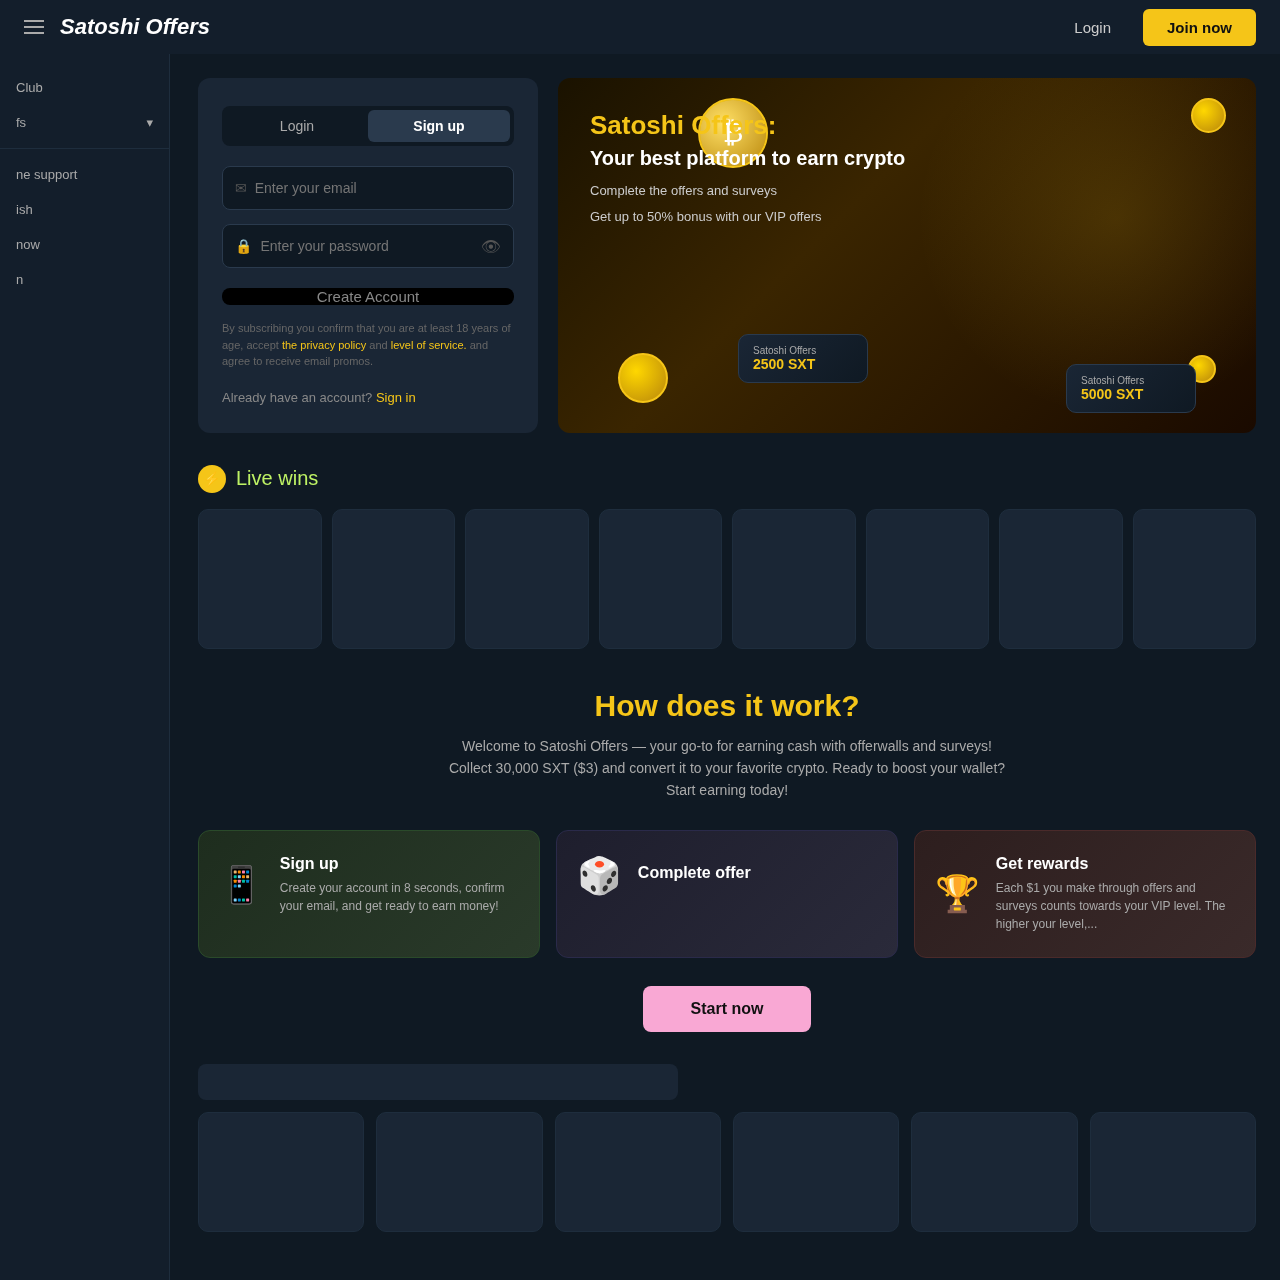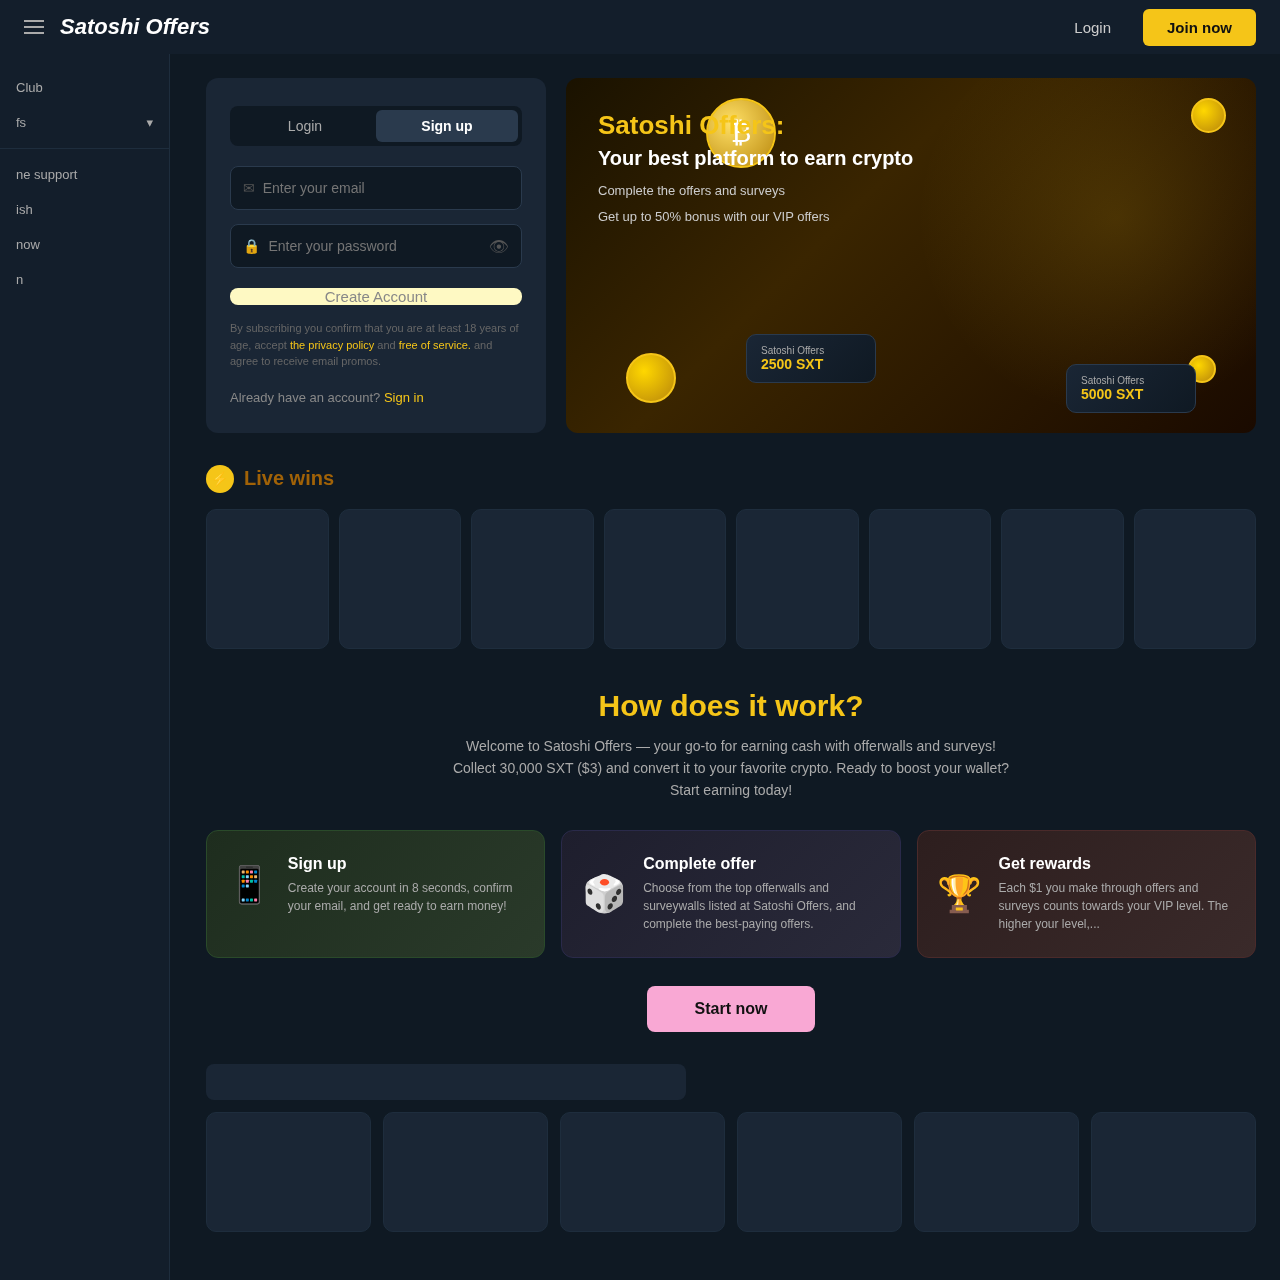--- a/index.html
+++ b/index.html
@@ -66,21 +66,21 @@
       font-size: 15px;
       font-weight: 700;
       cursor: pointer;
       padding: 10px 24px;
       border-radius: 6px;
     }
 
     
     .main-layout {
       display: flex;
-      gap: 12px;
+      gap: 4px;
     }
 
     
     .sidebar {
       width: 170px;
       min-height: 1226px;
       background: #131e2b;
       border-right: 1px solid #1e2d3d;
       padding: 16px 0;
       flex-shrink: 0;
@@ -175,21 +175,21 @@
       color: #aaa;
       font-size: 14px;
       flex: 1;
     }
     .eye-icon {
       color: #555;
       cursor: pointer;
     }
     .btn-create {
       width: 100%;
-      background: #fef9c3;
+      background: #000000;
       border: none;
       color: #888;
       font-size: 15px;
       border-radius: 8px;
       cursor: pointer;
       margin-top: 6px;
     }
     .terms-text {
       font-size: 11px;
       color: #666;
@@ -290,22 +290,22 @@
       background: #f5c518;
       border-radius: 50%;
       display: flex;
       align-items: center;
       justify-content: center;
       font-size: 14px;
       color: #111;
     }
     .section-title {
       font-size: 20px;
-      font-weight: 700;
-      color: #a16207;
+      font-weight: 400;
+      color: #bef264;
     }
     .wins-grid {
       display: grid;
       grid-template-columns: repeat(8, 1fr);
       gap: 10px;
       margin-bottom: 40px;
     }
     .win-card {
       background: #1a2635;
       border-radius: 10px;
@@ -474,21 +474,21 @@
         </div>
         <div class="form-group">
           <div class="input-wrap">
             <span class="input-icon">🔒</span>
             <input type="password" placeholder="Enter your password" style="">
             <span class="eye-icon">👁</span>
           </div>
         </div>
         <button class="btn-create">Create Account</button>
         <div class="terms-text">
-          <span>By subscribing you confirm that you are at least 18 years of age, accept </span><a href="#">the privacy policy</a><span> and </span><a href="#">free of service.</a><span> and agree to receive email promos.</span>
+          <span>By subscribing you confirm that you are at least 18 years of age, accept </span><a href="#">the privacy policy</a><span> and </span><a href="#">level of service.</a><span> and agree to receive email promos.</span>
         </div>
         <div class="signin-text">
           <span>Already have an account? </span><a href="#">Sign in</a>
         </div>
       </div>
 
       <div class="hero-banner">
         <div class="coin coin-1">
           <div style="width:100%;height:100%;border-radius:50%;background:radial-gradient(circle at 35% 35%, #ffe066, #b8860b);display:flex;align-items:center;justify-content:center;font-size:28px;">₿</div>
         </div>
@@ -545,21 +545,20 @@
               <div class="step-desc">Create your account in 8 seconds, confirm your email, and get ready to earn money!</div>
             </div>
           </div>
         </div>
 
         <div class="step-card step-card-2">
           <div class="step-row">
             <div class="step-icon">🎲</div>
             <div class="step-content">
               <div class="step-title">Complete offer</div>
-              <div class="step-desc">Choose from the top offerwalls and surveywalls listed at Satoshi Offers, and complete the best-paying offers.</div>
             </div>
           </div>
         </div>
 
         <div class="step-card step-card-3">
           <div class="step-row">
             <div class="step-icon">🏆</div>
             <div class="step-content">
               <div class="step-title">Get rewards</div>
               <div class="step-desc">Each $1 you make through offers and surveys counts towards your VIP level. The higher your level,...</div>

